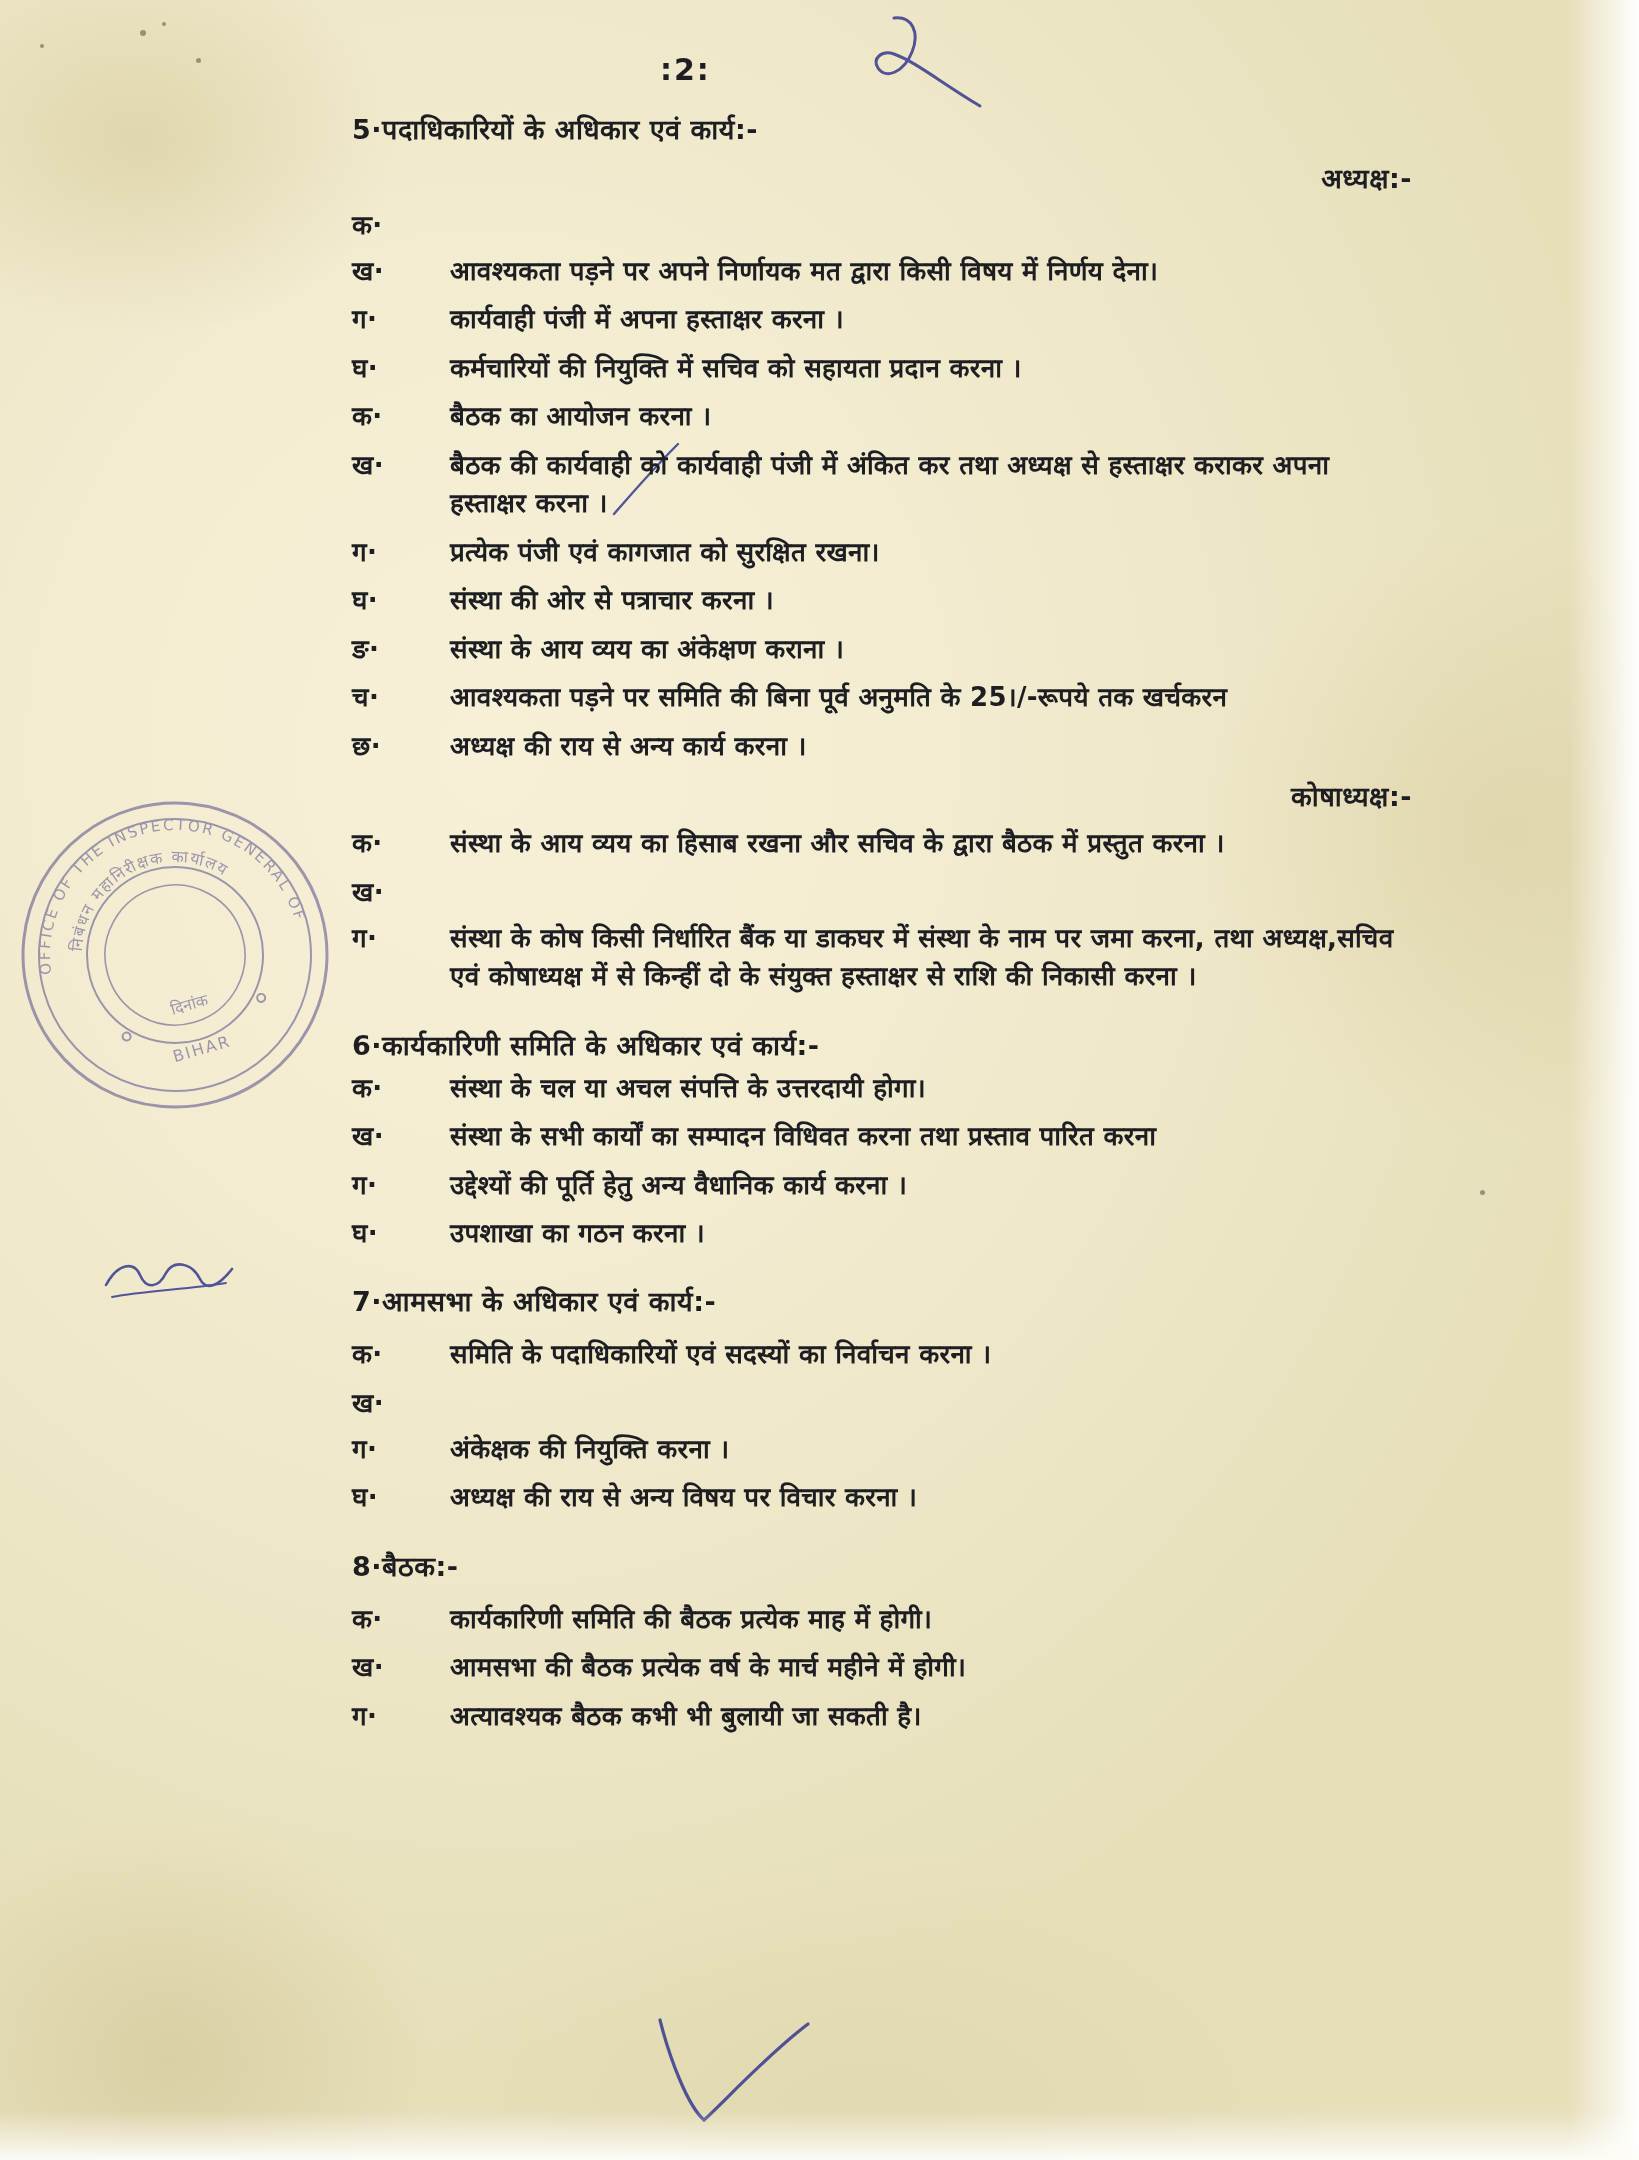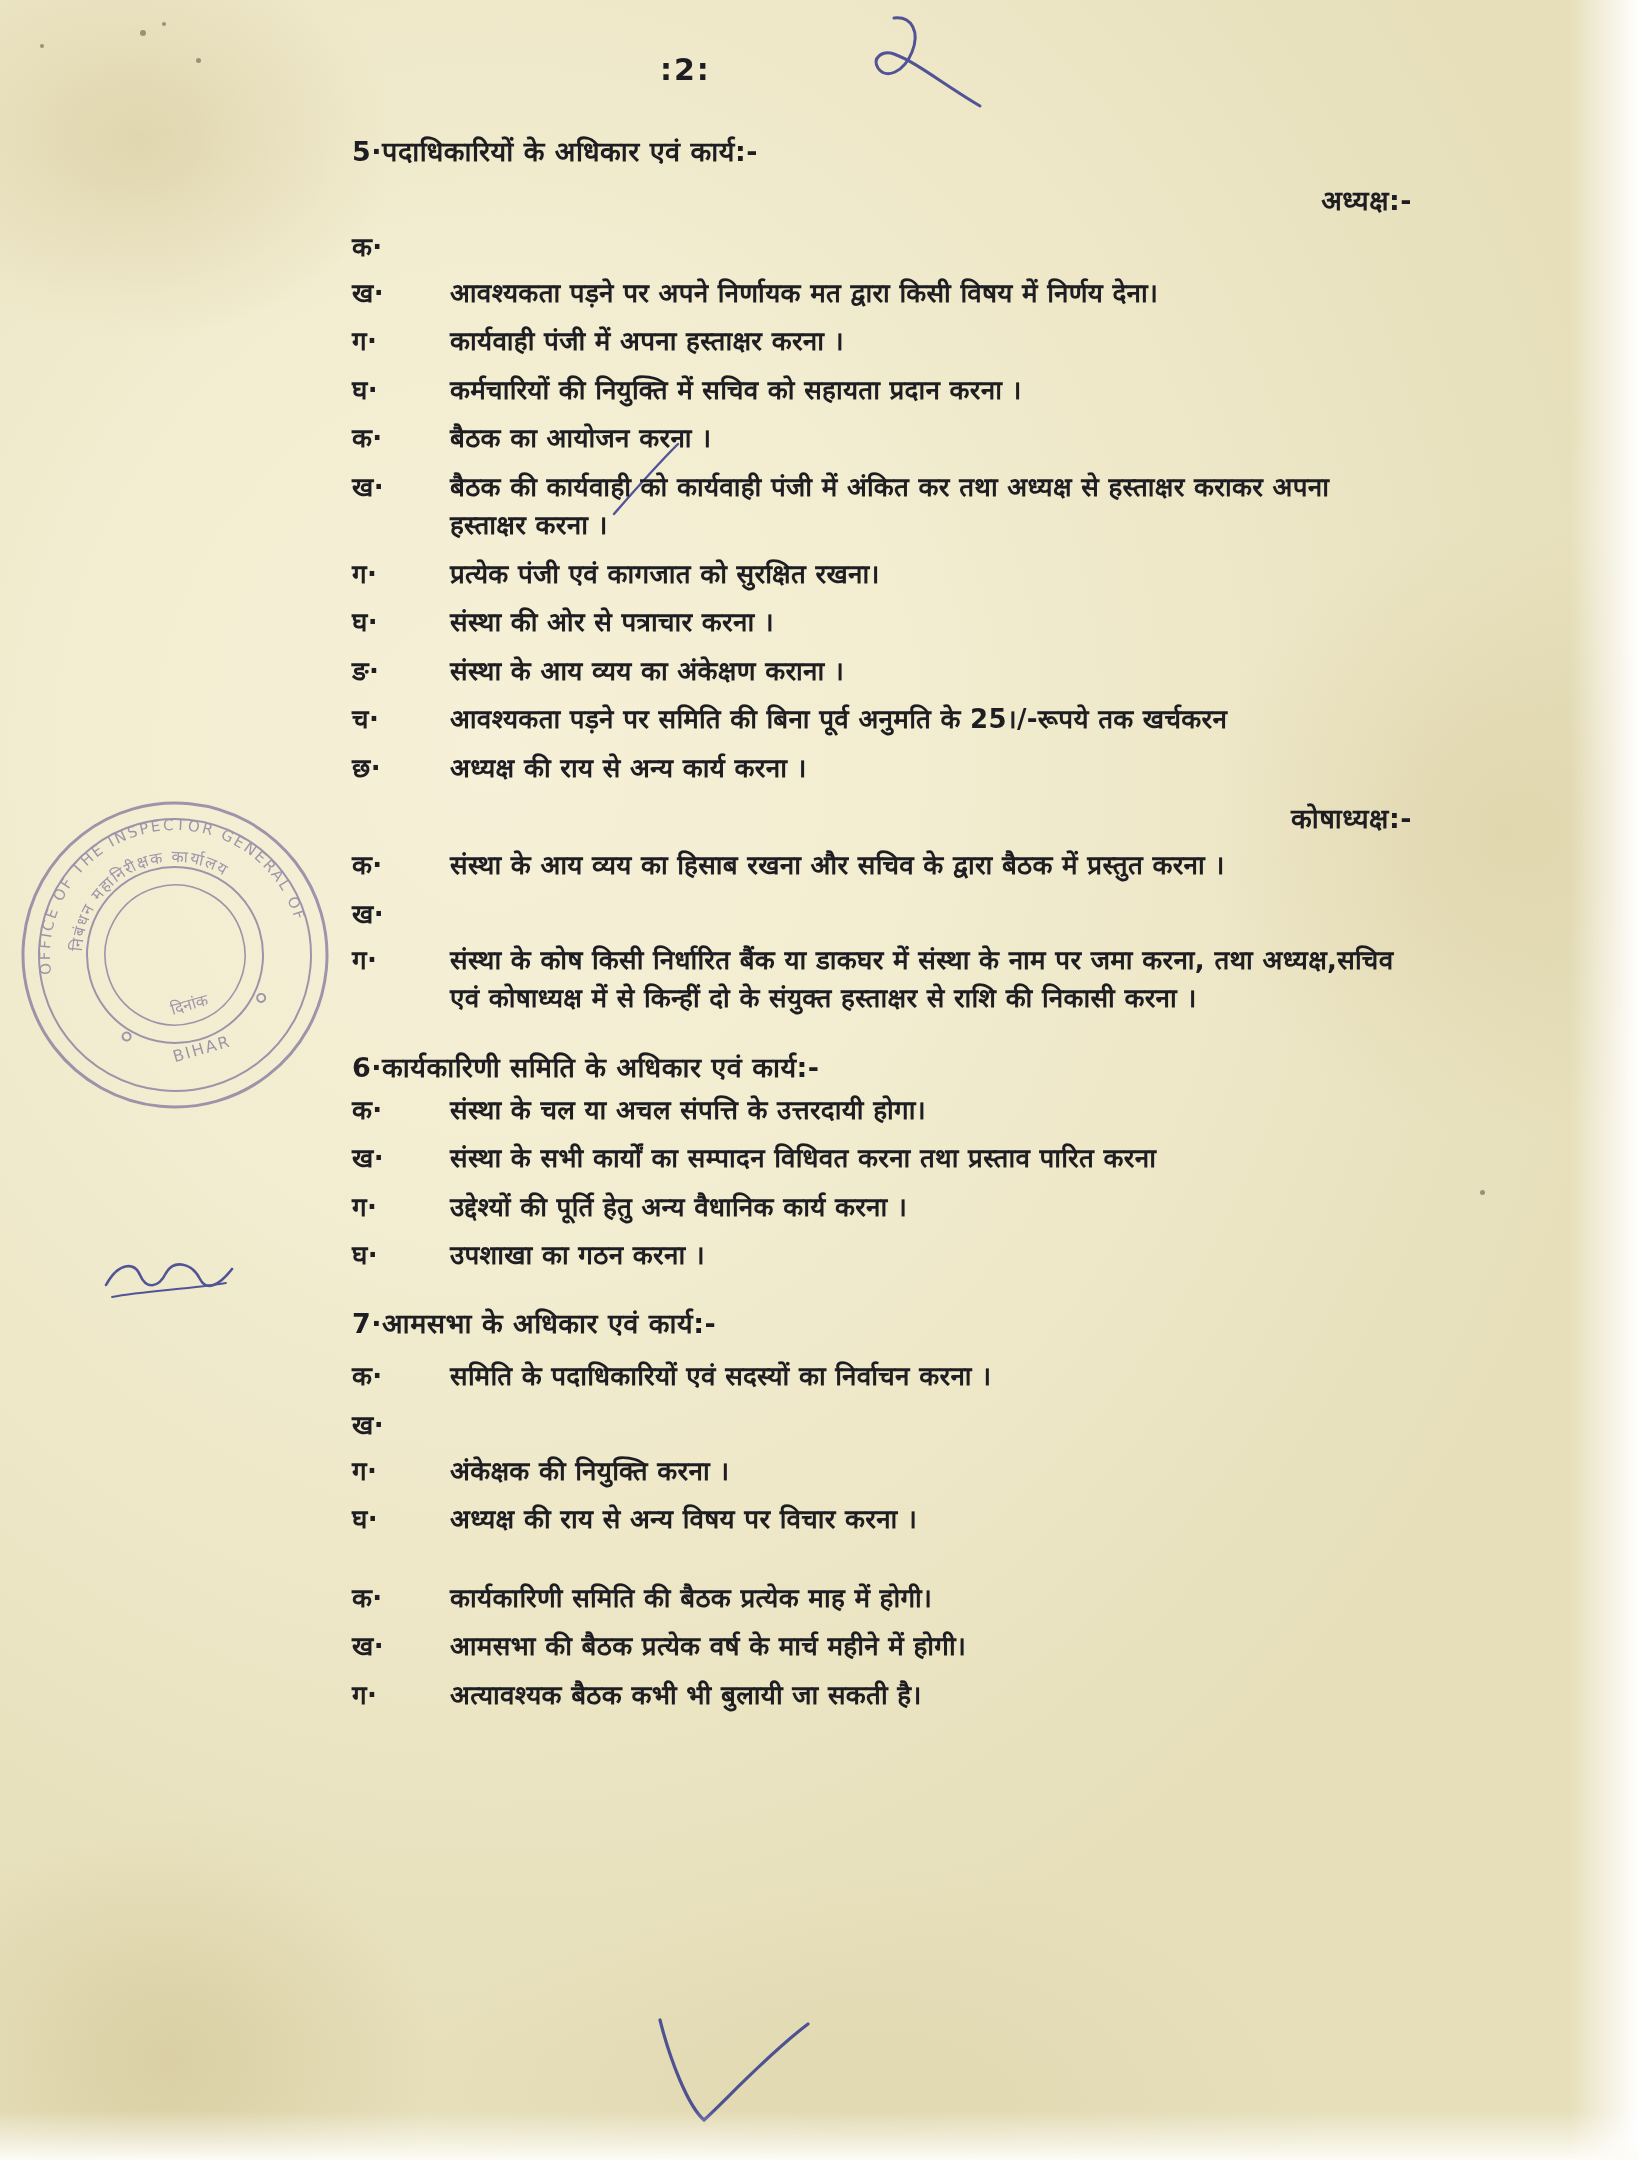--- a/index.html
+++ b/index.html
@@ -60,21 +60,21 @@
     left: 660px;
     top: 52px;
     font-size: 30px;
     font-weight: 700;
     letter-spacing: 2px;
   }
 
   .doc-body {
     position: absolute;
     left: 0;
-    top: 132px;
+    top: 110px;
     width: 1412px;
   }
 
   .section {
     margin-bottom: 6px;
   }
   .section-heading {
     font-size: 27px;
     font-weight: 700;
     margin: 0 0 6px 0;
@@ -306,20 +306,21 @@
       </div>
       <div class="clause">
         <div class="clause-marker">घ·</div>
         <div class="clause-text">अध्यक्ष की राय से अन्य विषय पर विचार करना ।</div>
       </div>
     </div>
 
     <div class="gap-md"></div>
 
     <div class="section">
+      <div class="section-heading">8·बैठक:-</div>
       <div class="gap-sm"></div>
       <div class="clause">
         <div class="clause-marker">क·</div>
         <div class="clause-text">कार्यकारिणी समिति की बैठक प्रत्येक माह में होगी।</div>
       </div>
       <div class="clause">
         <div class="clause-marker">ख·</div>
         <div class="clause-text">आमसभा की बैठक प्रत्येक वर्ष के मार्च महीने में होगी।</div>
       </div>
       <div class="clause">

